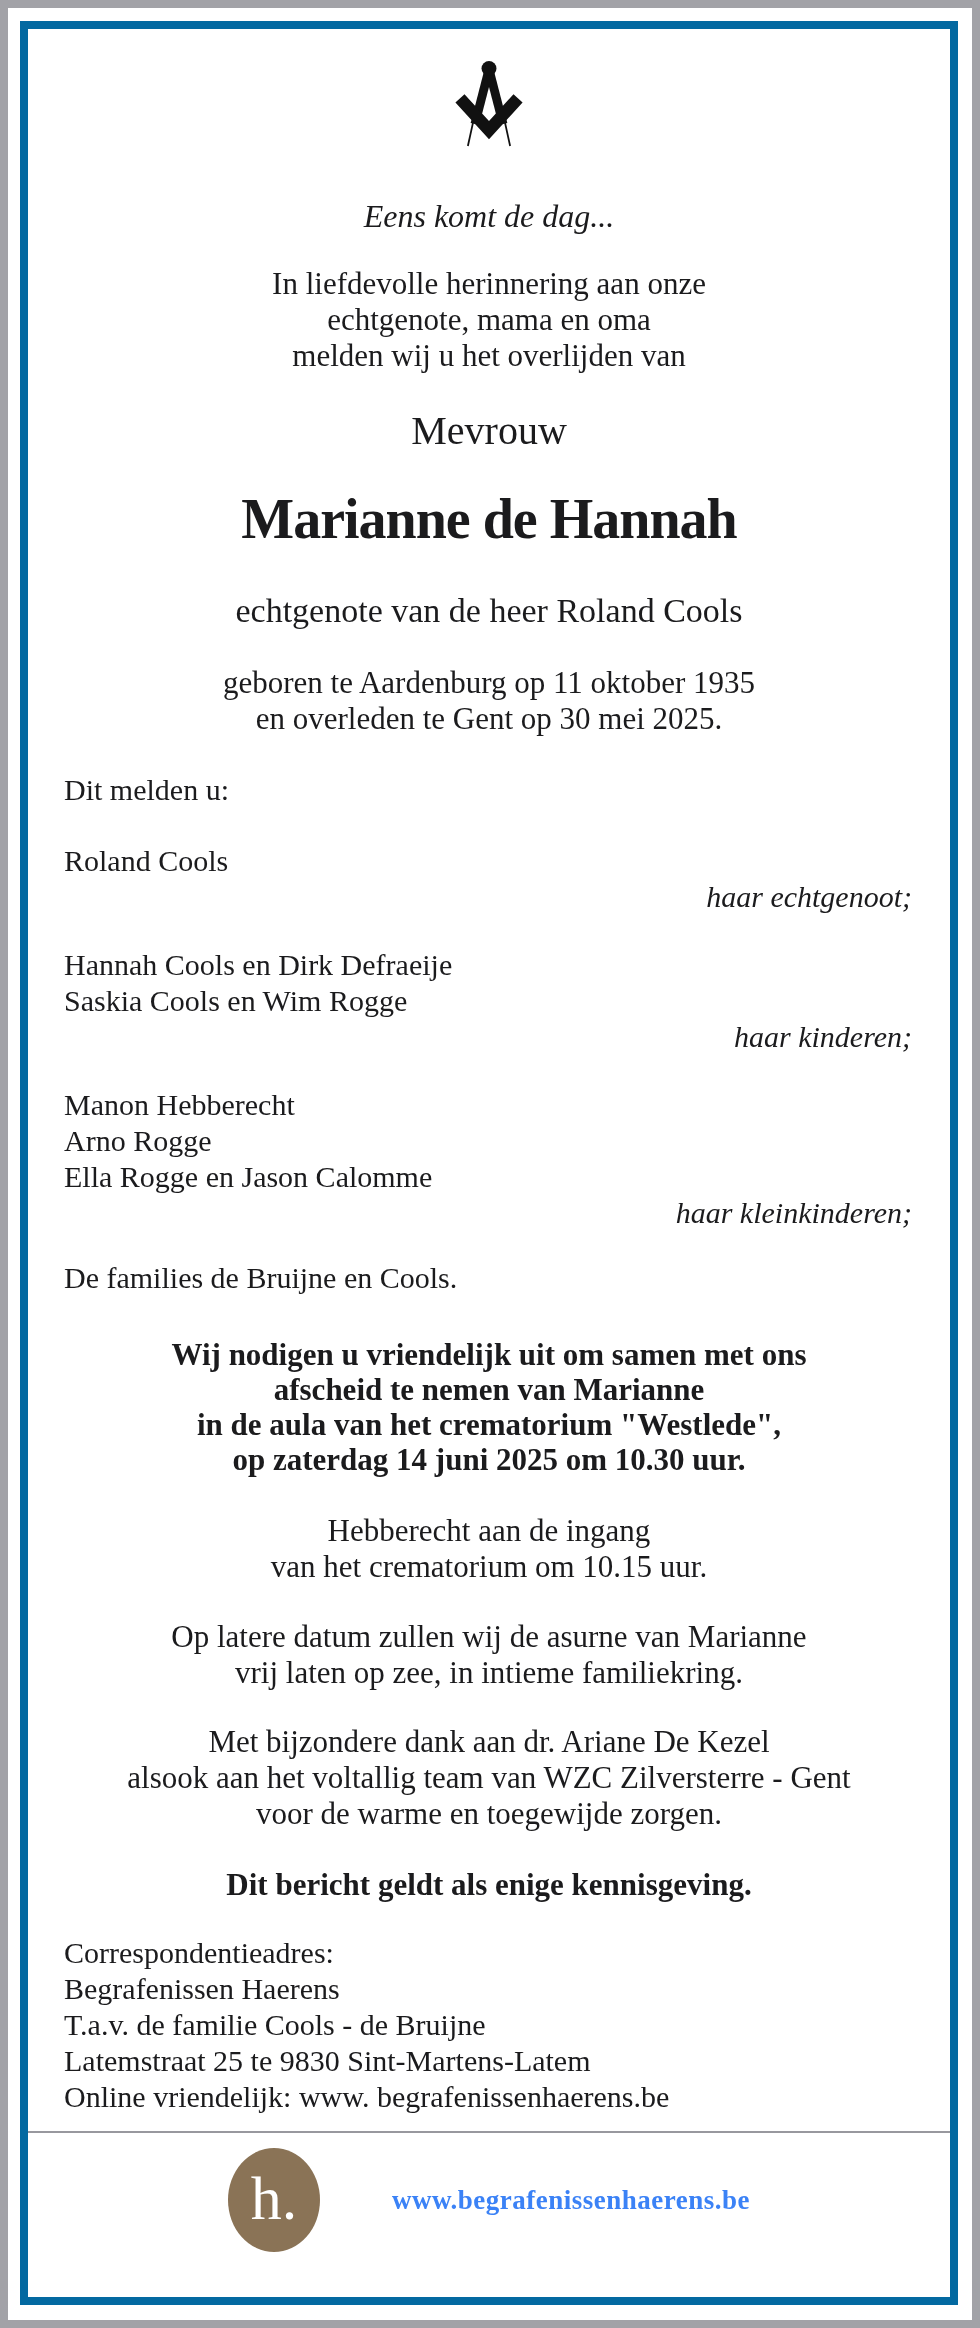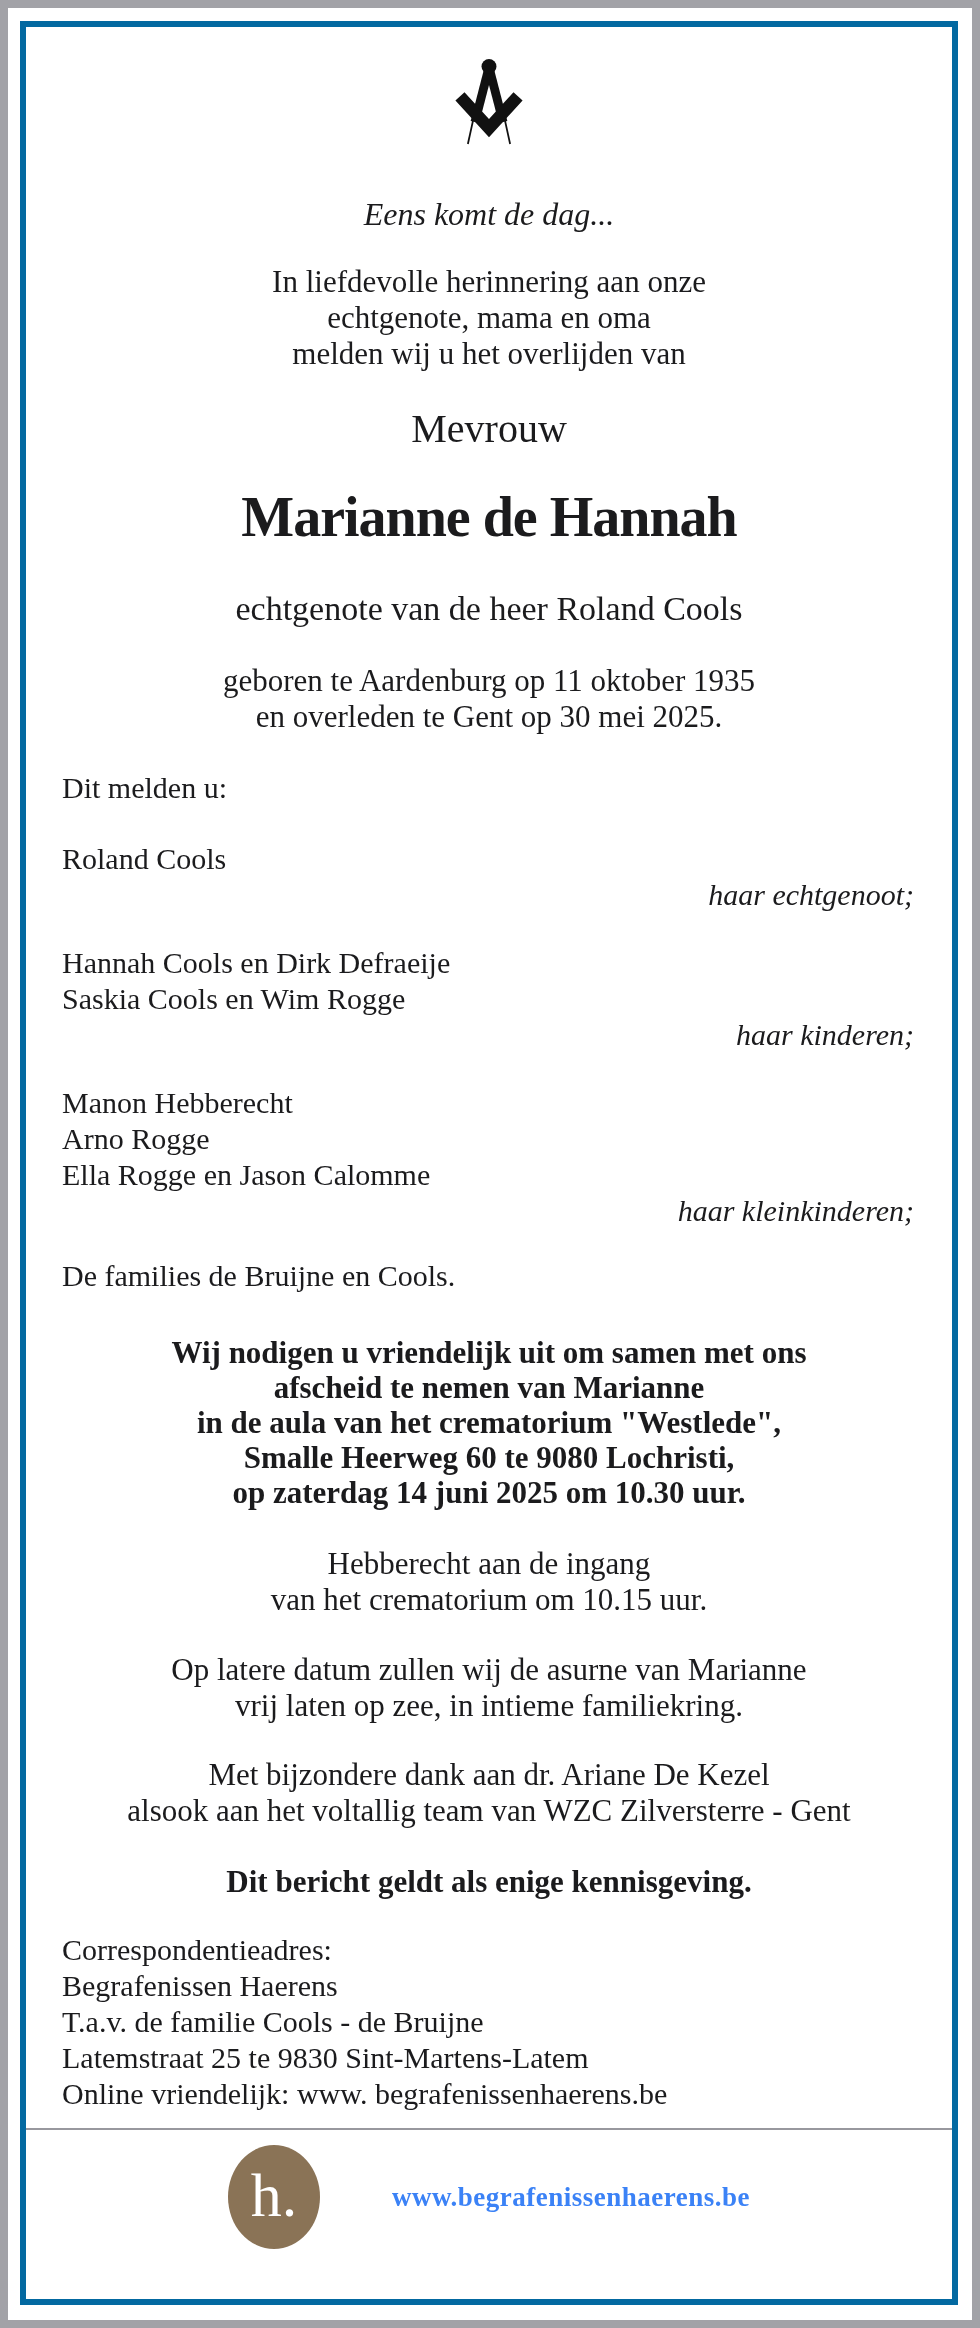--- a/index.html
+++ b/index.html
@@ -12,21 +12,21 @@
   }
   .outer-frame {
     position: absolute; inset: 0;
     border: 8px solid #a2a2a7;
     box-sizing: border-box;
     pointer-events: none;
   }
   .page {
     position: absolute;
     top: 21px; left: 20px; right: 22px; bottom: 23px;
-    border: 6px solid #0369a1;
+    border: 8px solid #0369a1;
     background: #ffffff;
     box-sizing: border-box;
   }
   .content {
     display: flow-root;
     height: 100%;
     padding: 0 36px;
     box-sizing: border-box;
   }
   .center { text-align: center; }
@@ -163,37 +163,37 @@
       <div class="line">Ella Rogge en Jason Calomme</div>
     </div>
     <div class="relation line">haar kleinkinderen;</div>
 
     <div class="families left line">De families de Bruijne en Cools.</div>
 
     <div class="invitation center">
       <div class="line">Wij nodigen u vriendelijk uit om samen met ons</div>
       <div class="line">afscheid te nemen van Marianne</div>
       <div class="line">in de aula van het crematorium "Westlede",</div>
-      <div class="line">Smalle Heerweg 60 te 9080 Lochristi,</div>
       <div class="line">op zaterdag 14 juni 2025 om 10.30 uur.</div>
     </div>
 
     <div class="gathering center">
       <div class="line">Hebberecht aan de ingang</div>
       <div class="line">van het crematorium om 10.15 uur.</div>
     </div>
 
     <div class="ashes center">
       <div class="line">Op latere datum zullen wij de asurne van Marianne</div>
       <div class="line">vrij laten op zee, in intieme familiekring.</div>
     </div>
 
     <div class="thanks center">
       <div class="line">Met bijzondere dank aan dr. Ariane De Kezel</div>
       <div class="line">alsook aan het voltallig team van WZC Zilversterre - Gent</div>
+      <div class="line">voor de warme en toegewijde zorgen.</div>
     </div>
 
     <div class="notice center line">Dit bericht geldt als enige kennisgeving.</div>
 
     <div class="correspondence left">
       <div class="line">Correspondentieadres:</div>
       <div class="line">Begrafenissen Haerens</div>
       <div class="line">T.a.v. de familie Cools - de Bruijne</div>
       <div class="line">Latemstraat 25 te 9830 Sint-Martens-Latem</div>
       <div class="line">Online vriendelijk: www. begrafenissenhaerens.be</div>

